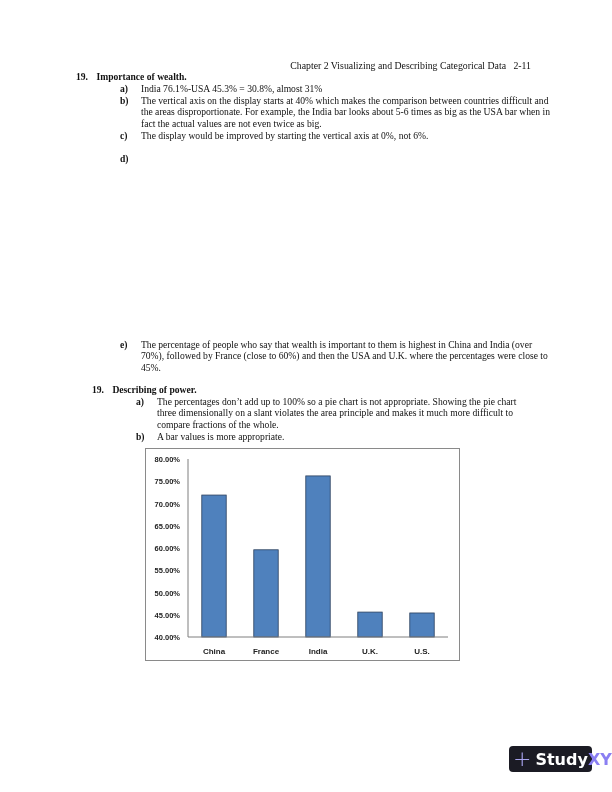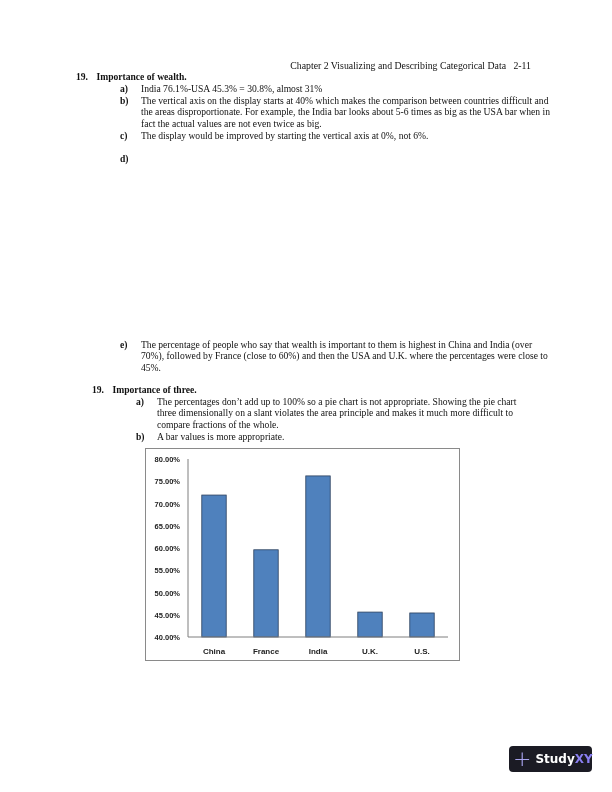--- a/index.html
+++ b/index.html
@@ -12,21 +12,21 @@
   .item { position: absolute; left: 120px; width: 430px; line-height: 11.4px; }
   .item .lbl { position: absolute; left: 0; top: 0; font-weight: bold; }
   .item .txt { margin-left: 21px; display: block; }
   .chart-box { position: absolute; left: 145px; top: 448px; width: 315px; height: 213px;
                border: 1px solid #8a8a8a; box-sizing: border-box; background: #fff; }
   svg text { font-family: "Liberation Sans", sans-serif; }
   .badge { position: absolute; left: 509px; top: 746px; width: 83px; height: 26px;
            background: #1b1b24; border-radius: 4px; display: flex; align-items: center; }
   .badge .plus { color: #a9a4f0; font-size: 22px; font-family: "DejaVu Sans", sans-serif;
                  margin-left: 4px; line-height: 22px; font-weight: 300; }
-  .badge .name { font-family: "DejaVu Sans", sans-serif; font-weight: bold; font-size: 12px;
+  .badge .name { font-family: "DejaVu Sans", sans-serif; font-weight: bold; font-size: 16px;
                  color: #ffffff; margin-left: 4px; }
   .badge .name .xy { color: #8a7ff2; }
 </style>
 </head>
 <body>
 
 <div class="header">
   <span>Chapter 2 Visualizing and Describing Categorical Data</span>&nbsp;&nbsp;
   <span>2-11</span>
 </div>
@@ -52,21 +52,21 @@
   <span class="lbl">d)</span>
   <span class="txt"></span>
 </div>
 <div class="item" style="top:339px;">
   <span class="lbl">e)</span>
   <span class="txt">The percentage of people who say that wealth is important to them is highest in China and India (over 70%), followed by France (close to 60%) and then the USA and U.K. where the percentages were close to 45%.</span>
 </div>
 
 <div class="q" style="top:384px; left:92px;">
   <span class="num">19.</span>
-  <span style="margin-left:4px;">Importance of three.</span>
+  <span style="margin-left:4px;">Describing of power.</span>
 </div>
 
 <div class="item" style="top:396px; left:136px; width:400px;">
   <span class="lbl">a)</span>
   <span class="txt">The percentages don’t add up to 100% so a pie chart is not appropriate. Showing the pie chart three dimensionally on a slant violates the area principle and makes it much more difficult to compare fractions of the whole.</span>
 </div>
 <div class="item" style="top:431px; left:136px; width:400px;">
   <span class="lbl">b)</span>
   <span class="txt">A bar values is more appropriate.</span>
 </div>

